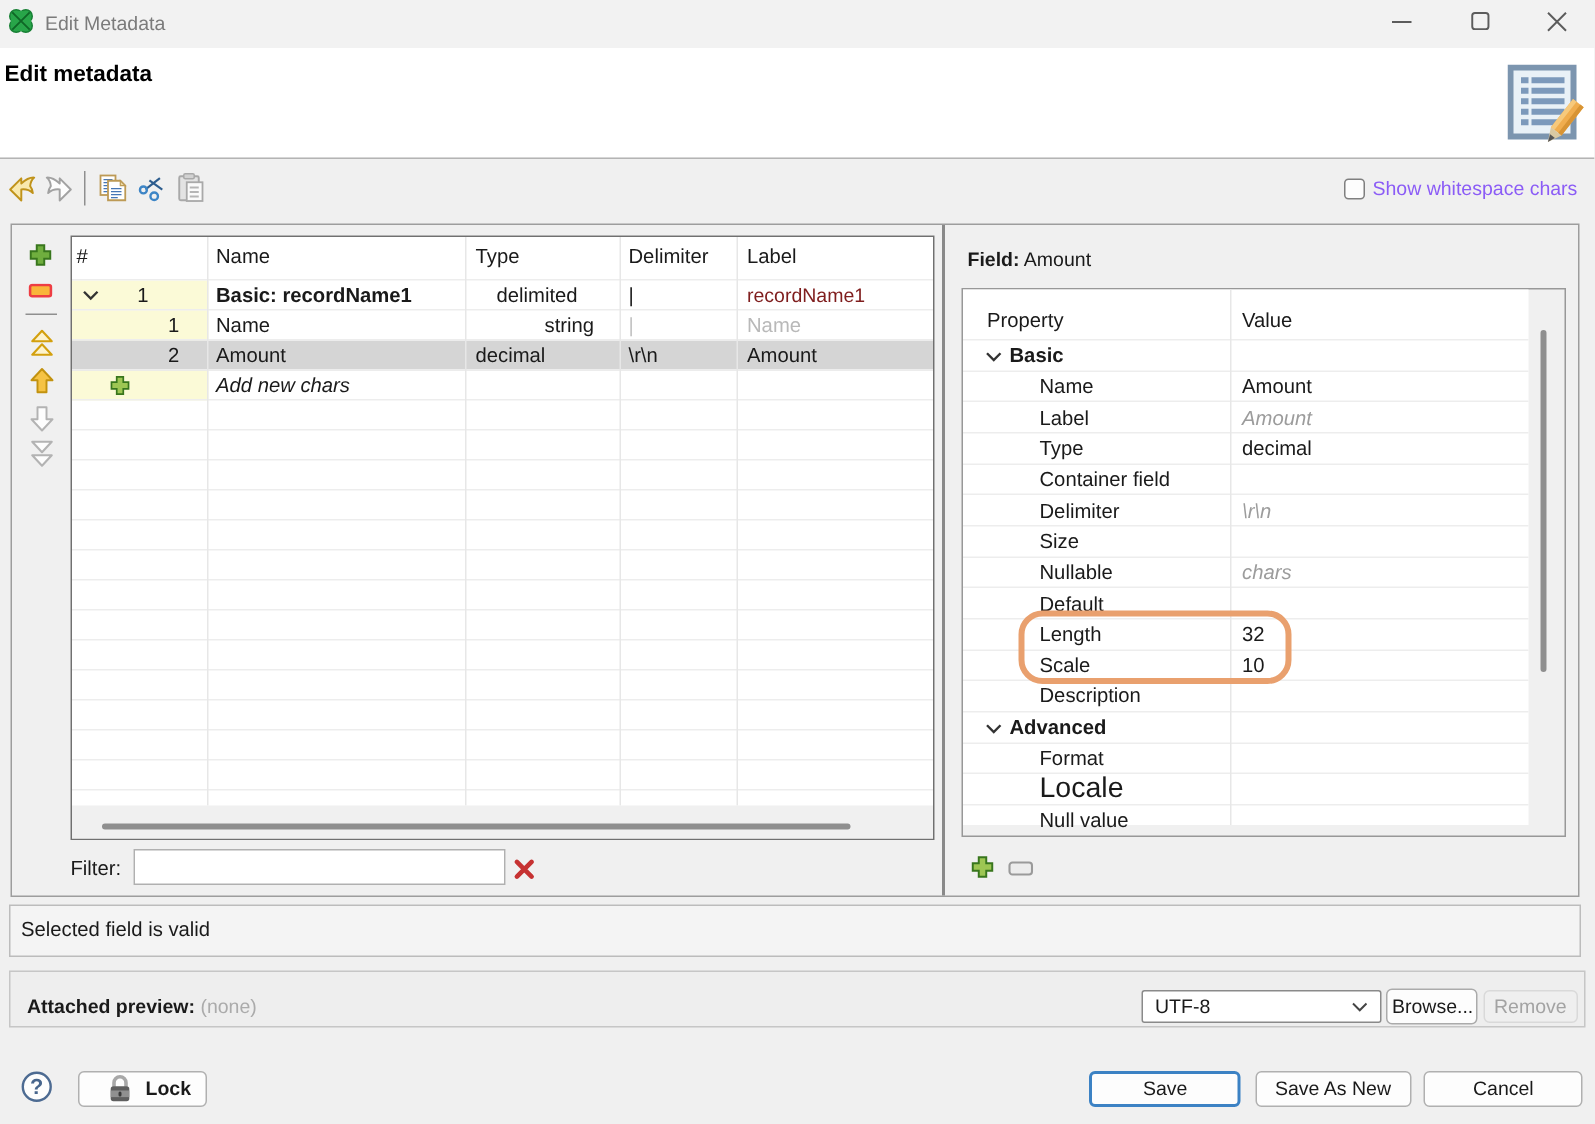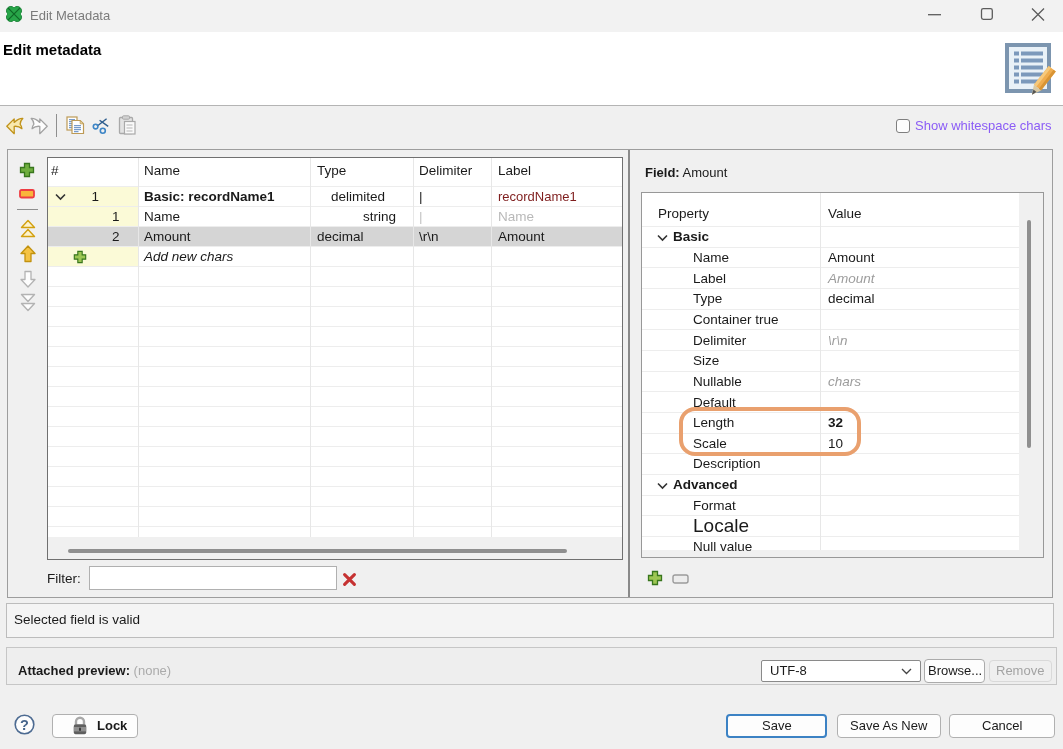--- a/index.html
+++ b/index.html
@@ -234,29 +234,29 @@
   <svg class="abs" style="left:15px;top:41px;" width="11" height="8" viewBox="0 0 11 8">
       <path d="M1,1.5 L5.5,6 L10,1.5" fill="none" stroke="#333" stroke-width="1.6"></path>
     </svg>
   <div class="abs txt" style="left:31px;top:37px;font-size:13.5px;font-weight:bold;">Basic</div>
   <div class="abs txt" style="left:51px;top:58px;font-size:13.5px;">Name</div>
     <div class="abs txt" style="left:186px;top:58px;font-size:13.5px;">Amount</div>
   <div class="abs txt" style="left:51px;top:79px;font-size:13.5px;">Label</div>
     <div class="abs txt" style="left:186px;top:79px;font-size:13.5px;color:#9c9c9c;font-style:italic;">Amount</div>
   <div class="abs txt" style="left:51px;top:99px;font-size:13.5px;">Type</div>
     <div class="abs txt" style="left:186px;top:99px;font-size:13.5px;">decimal</div>
-  <div class="abs txt" style="left:51px;top:120px;font-size:13.5px;">Container true</div>
+  <div class="abs txt" style="left:51px;top:120px;font-size:13.5px;">Container field</div>
   <div class="abs txt" style="left:51px;top:141px;font-size:13.5px;">Delimiter</div>
     <div class="abs txt" style="left:186px;top:141px;font-size:13.5px;color:#9c9c9c;font-style:italic;">\r\n</div>
   <div class="abs txt" style="left:51px;top:161px;font-size:13.5px;">Size</div>
   <div class="abs txt" style="left:51px;top:182px;font-size:13.5px;">Nullable</div>
     <div class="abs txt" style="left:186px;top:182px;font-size:13.5px;color:#9c9c9c;font-style:italic;">chars</div>
   <div class="abs txt" style="left:51px;top:203px;font-size:13.5px;">Default</div>
   <div class="abs txt" style="left:51px;top:223px;font-size:13.5px;">Length</div>
-    <div class="abs txt" style="left:186px;top:223px;font-size:13.5px;font-weight:bold;">32</div>
+    <div class="abs txt" style="left:186px;top:223px;font-size:13.5px;">32</div>
   <div class="abs txt" style="left:51px;top:244px;font-size:13.5px;">Scale</div>
     <div class="abs txt" style="left:186px;top:244px;font-size:13.5px;">10</div>
   <div class="abs txt" style="left:51px;top:264px;font-size:13.5px;">Description</div>
   <svg class="abs" style="left:15px;top:289px;" width="11" height="8" viewBox="0 0 11 8">
       <path d="M1,1.5 L5.5,6 L10,1.5" fill="none" stroke="#333" stroke-width="1.6"></path>
     </svg>
   <div class="abs txt" style="left:31px;top:285px;font-size:13.5px;font-weight:bold;">Advanced</div>
   <div class="abs txt" style="left:51px;top:306px;font-size:13.5px;">Format</div>
   <div class="abs txt" style="left:51px;top:326px;font-size:19px;">Locale</div>
   <div class="abs txt" style="left:51px;top:347px;font-size:13.5px;">Null value</div>

